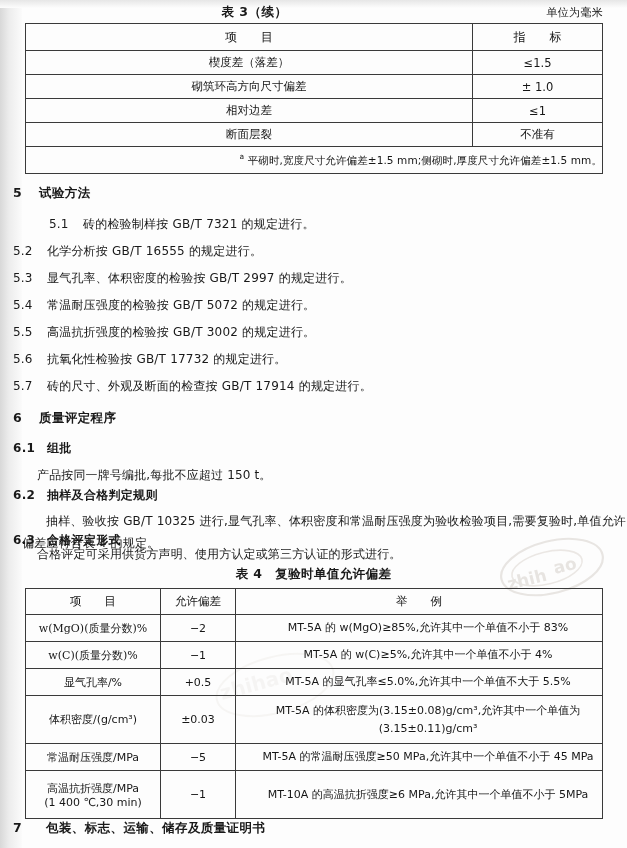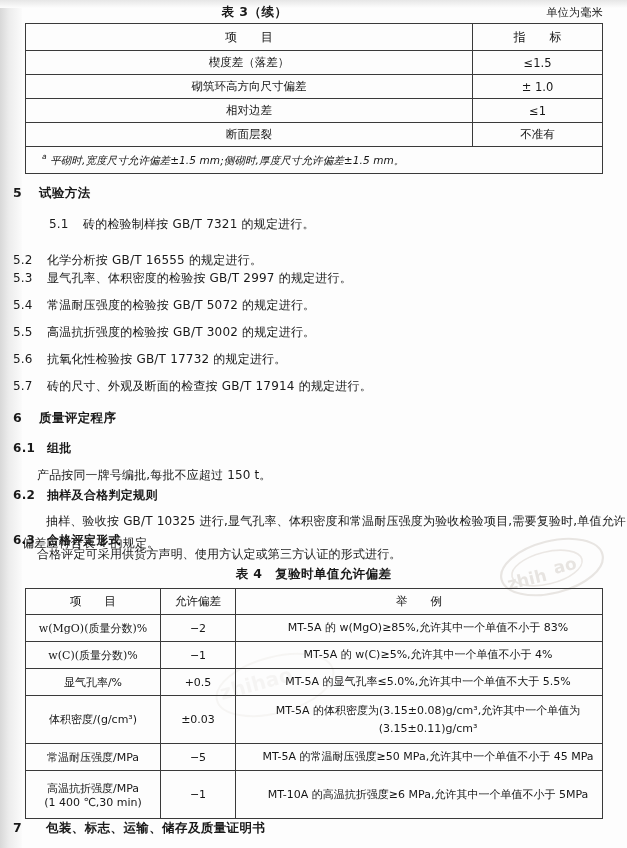--- a/index.html
+++ b/index.html
@@ -90,26 +90,25 @@
   #table3 td {
     height: 23px;
   }
   #table3 .col-item { width: 447px; }
   #table3 .col-index { width: 130px; }
   #table3 .hdr td {
     height: 26px;
     font-size: 12px;
   }
   #table3 .footnote {
-    text-align: left;
+    text-align: right;
     padding: 3px 0 3px 16px;
     font-size: 10.5px;
     height: 20px;
     letter-spacing: 0.1px;
-    font-style: italic;
   }
   .fn-mark {
     font-size: 7.5px;
     vertical-align: super;
   }
 
   
   .sec-h {
     position: absolute;
     font-size: 12.5px;
@@ -240,21 +239,21 @@
     </table>
   </div>
 
   <div class="sec-h" style="left:13px; top:185px;">
     <span class="num">5</span><span>试验方法</span>
   </div>
 
   <div class="clause" style="left:13px; top:216px;margin-left:36px;">
     <span class="num">5.1</span><span>砖的检验制样按 GB/T 7321 的规定进行。</span>
   </div>
-  <div class="clause" style="left:13px; top:252px;">
+  <div class="clause" style="left:13px; top:243px;">
     <span class="num">5.2</span><span>化学分析按 GB/T 16555 的规定进行。</span>
   </div>
   <div class="clause" style="left:13px; top:270px;">
     <span class="num">5.3</span><span>显气孔率、体积密度的检验按 GB/T 2997 的规定进行。</span>
   </div>
   <div class="clause" style="left:13px; top:297px;">
     <span class="num">5.4</span><span>常温耐压强度的检验按 GB/T 5072 的规定进行。</span>
   </div>
   <div class="clause" style="left:13px; top:324px;">
     <span class="num">5.5</span><span>高温抗折强度的检验按 GB/T 3002 的规定进行。</span>

